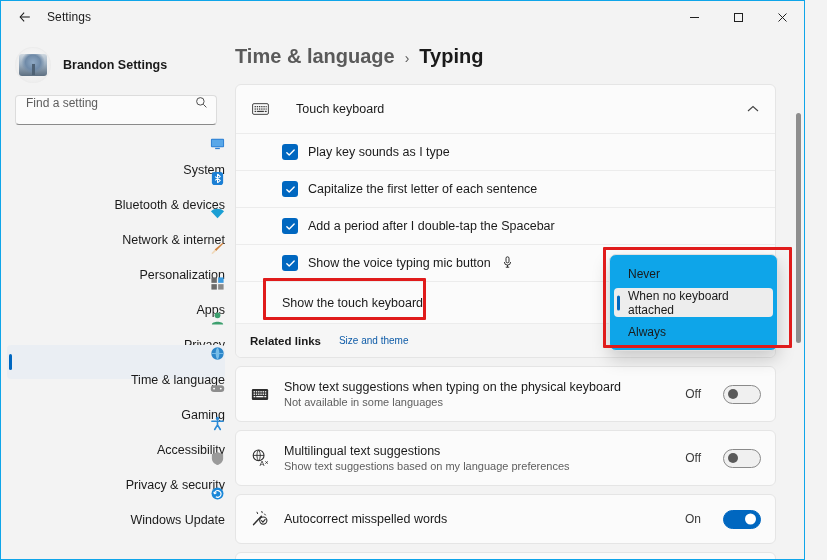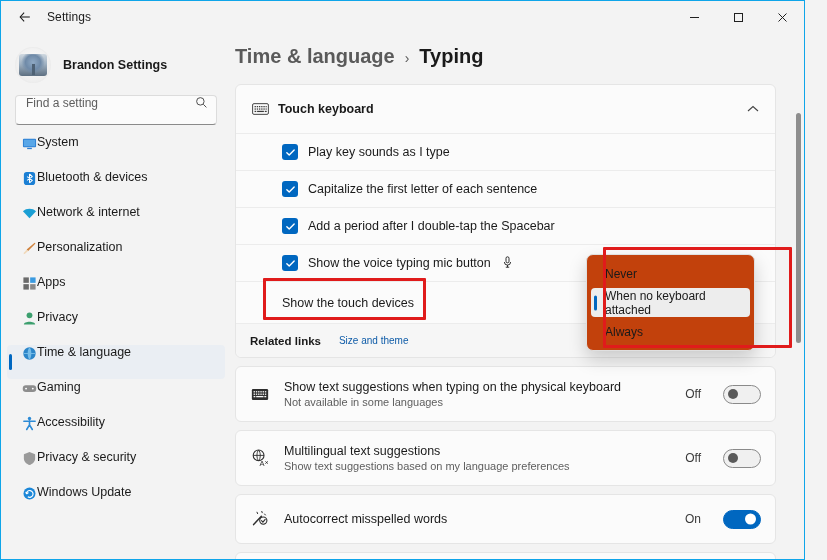--- a/index.html
+++ b/index.html
@@ -100,26 +100,27 @@
     display: flex; 
     padding: 0 8px 0 10px;
   }
   .search-box .ph {
     flex: 1; font-size: 12px; color: #5d5d5d;
   }
   .search-box .mag { color: #4a4a4a; font-size: 12px; display:flex; }
   .nav { padding: 0 6px; }
   .nav-item {
     height: 34px;
-    display: flex; align-items: flex-start;
-    gap: 0;
+    display: flex; align-items: flex-end;
+    gap: 12px;
     padding-left: 14px;
     border-radius: 4px;
     position: relative;
     margin-bottom: 1px;
+    flex-direction: column;
   }
   .nav-item.active { background: #eaeef3; }
   .nav-item.active:before {
     content: "";
     position: absolute; left: 2px; top: 50%;
     transform: translateY(-50%);
     width: 3px; height: 16px; border-radius: 2px;
     background: #0067c0;
   }
   .nav-ico { width: 16px; height: 16px; flex: 0 0 16px; display:flex; align-items:center; justify-content:center;}
@@ -147,22 +148,21 @@
     border: 1px solid #e5e5e5;
     border-radius: 6px;
     margin-bottom: 8px;
   }
   .group-card { padding: 0; overflow: visible; }
 
   .group-header {
     height: 48px;
     display: flex; align-items: center;
     padding: 0 16px 0 14px;
-    gap: 8px;
-    font-weight: bold;
+    gap: 26px;
   }
   .group-header .ghicon { width: 20px; display:flex; align-items:center; justify-content:center; }
   .group-header .ghlabel { flex: 1; font-size: 12.5px; color: #1a1a1a; }
   .chev { color: #444; font-size: 10px; }
 
   .sub-row {
     border-top: 1px solid #ececec;
     min-height: 37px;
     display: flex; align-items: center;
     padding: 0 16px 0 46px;
@@ -214,23 +214,23 @@
   }
   .toggle.on { background: #0067c0; border: 1px solid #0067c0; }
   .toggle.on .knob {
     position:absolute; right: 4px; top: 50%; transform: translateY(-50%);
     width: 11px; height: 11px; border-radius: 50%; background: #ffffff;
   }
 
   
   .flyout {
     position: absolute;
-    left: 585px; top: 253px;
+    left: 608px; top: 253px;
     width: 169px;
-    background: #c2410c;
+    background: #0ea5e9;
     border: 1px solid #e0e0e0;
     border-radius: 7px;
     box-shadow: 0 8px 18px rgba(0,0,0,.18);
     padding: 4px 4px;
     z-index: 20;
   }
   .fly-item {
     height: 29px;
     display: flex; align-items: center;
     padding-left: 14px;
@@ -521,21 +521,21 @@
             <span class="mic-glyph">
               <svg width="9" height="12" viewBox="0 0 9 12">
                 <rect x="3" y="0.8" width="3" height="6" rx="1.5" fill="none" stroke="#1a1a1a" stroke-width="0.9"></rect>
                 <path d="M1.4 6 A3.1 3.1 0 0 0 7.6 6" fill="none" stroke="#1a1a1a" stroke-width="0.9"></path>
                 <path d="M4.5 9.1 V11.2 M2.8 11.2 H6.2" stroke="#1a1a1a" stroke-width="0.9"></path>
               </svg>
             </span>
           </div>
 
           <div class="sub-row" style="min-height:42px;">
-            <span class="sub-label">Show the touch devices</span>
+            <span class="sub-label">Show the touch keyboard</span>
           </div>
 
           <div class="related">
             <span class="related-title">Related links</span>
             <span class="related-link">Size and theme</span>
           </div>
         </div>
 
         <div class="card">
           <div class="setting-row tall">

